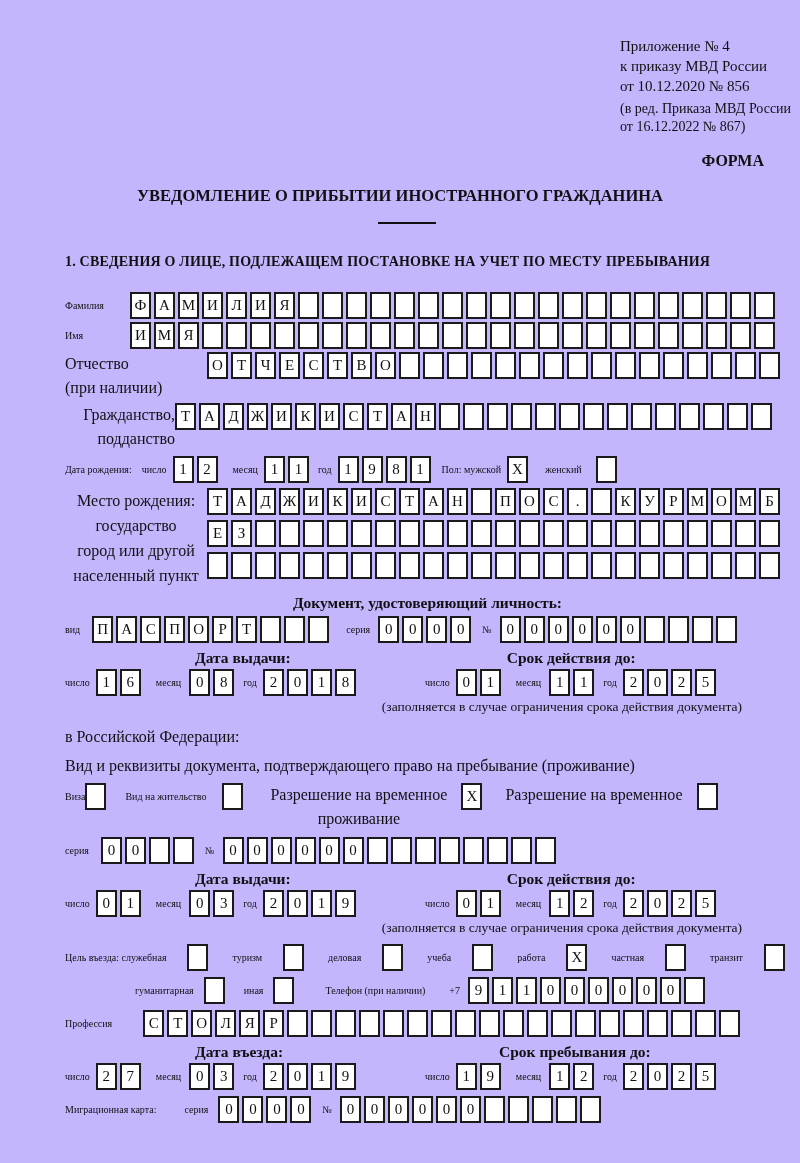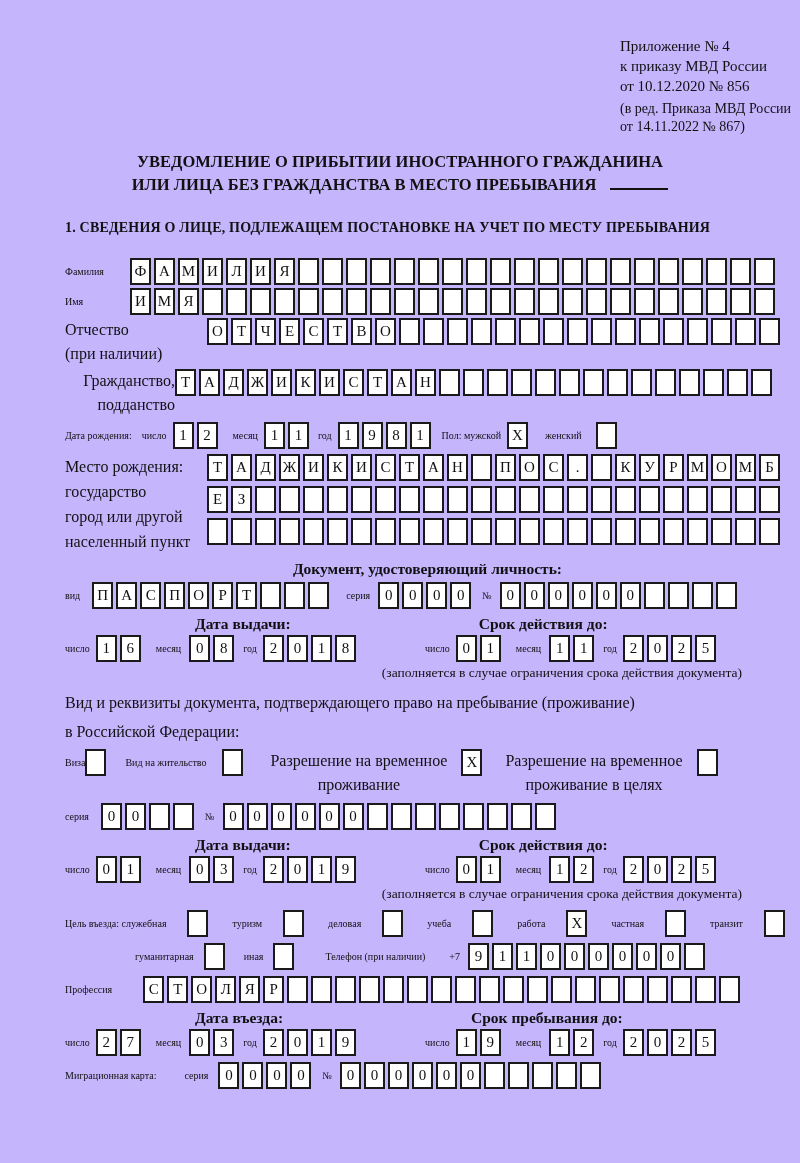--- a/index.html
+++ b/index.html
@@ -55,21 +55,21 @@
     font-size:15px; background:#fff;
   }
   .vgap { height:5px; }
 
   .ml6{margin-left:6px;} .ml8{margin-left:8px;} .ml10{margin-left:10px;}
   .ml12{margin-left:12px;} .ml14{margin-left:14px;} .ml16{margin-left:16px;}
   .ml20{margin-left:20px;} .ml24{margin-left:24px;} .ml28{margin-left:28px;} .ml70{margin-left:70px;}
 
   .docheading { text-align:center; font-weight:bold; margin:6px 0 4px 0; font-size:15.5px; }
 
-  .dheads { display:flex; font-weight:bold; font-size:15.5px; margin-top:6px; margin-bottom:2px; }
+  .dheads { display:flex; font-weight:bold; font-size:15.5px; margin-top:6px; margin-bottom:2px;gap:28px; }
   .dheads .h1 { margin-left:130px; }
   .dheads .h2 { margin-left:188px; }
   .dg { display:flex; align-items:center; }
   .dg-left { width:360px; flex:none; }
   .note { text-align:right; padding-right:48px; font-size:13.5px; margin:2px 0 8px 0; }
 
   .para { font-size:16px; line-height:27px; margin-bottom:2px; }
 
   .ckblock { display:flex; flex-direction:column; text-align:center; font-size:16px; line-height:24px; }
   .ckrow { display:flex; align-items:flex-start; margin:4px 0 6px 0; }
@@ -81,29 +81,30 @@
 <body>
 
 <div class="page">
 
   <div class="appendix">
     <div>Приложение № 4</div>
     <div>к приказу МВД России</div>
     <div>от 10.12.2020 № 856</div>
     <div class="amend">
       <div>(в ред. Приказа МВД России</div>
-      <div>от 14.11.2022 № 867)</div>
+      <div>от 16.12.2022 № 867)</div>
     </div>
   </div>
 
+  <div class="forma">ФОРМА</div>
 
   <div class="title">
     <div>УВЕДОМЛЕНИЕ О ПРИБЫТИИ ИНОСТРАННОГО ГРАЖДАНИНА</div>
     <div>
-      <span>ИЛИ ЛИЦА БЕЗ ГРАЖДАНСТВА В МЕСТО ПРЕБЫВАНИЯ</span><span class="tunder"></span>
+      <span class="tunder"></span>
     </div>
   </div>
 
   <div class="sec1">1. СВЕДЕНИЯ О ЛИЦЕ, ПОДЛЕЖАЩЕМ ПОСТАНОВКЕ НА УЧЕТ ПО МЕСТУ ПРЕБЫВАНИЯ</div>
 
   <div class="content">
 
     <div class="row">
       <span class="lbl w65">Фамилия</span>
       <span class="cells">
@@ -259,21 +260,21 @@
       <span class="lbl ml8">Пол: мужской</span>
       <span class="cells ml6">
           <span class="cell">X</span>
         </span>
       <span class="lbl ml14">женский</span>
       <span class="cells ml14">
           <span class="cell"></span>
         </span>
     </div>
 
-    <div class="row" style="margin-top:5px;">
+    <div class="row" style="margin-top:5px;text-align:center;">
       <span class="lbl2 w142" style="line-height:25px;">
         <span>Место рождения:</span>
         <span>государство</span>
         <span>город или другой</span>
         <span>населенный пункт</span>
       </span>
       <span style="display:flex; flex-direction:column;">
         <span class="cells">
             <span class="cell">Т</span>
             <span class="cell">А</span>
@@ -436,42 +437,41 @@
             <span class="cell">2</span>
             <span class="cell">0</span>
             <span class="cell">2</span>
             <span class="cell">5</span>
           </span>
       </div>
     </div>
 
     <div class="note">(заполняется в случае ограничения срока действия документа)</div>
 
+    <div class="para">в Российской Федерации:</div>
     <div class="para">Вид и реквизиты документа, подтверждающего право на пребывание (проживание)</div>
-    <div class="para">в Российской Федерации:</div>
 
     <div class="ckrow">
       <span class="lbl">Виза</span>
       <span class="cells">
           <span class="cell"></span>
         </span>
       <span class="lbl ml16">Вид на жительство</span>
       <span class="cells ml16">
           <span class="cell"></span>
         </span>
       <span class="ckblock ml24">
         <span>Разрешение на временное</span>
         <span>проживание</span>
       </span>
       <span class="cells ml14">
           <span class="cell">X</span>
         </span>
       <span class="ckblock ml20">
         <span>Разрешение на временное</span>
-        <span>проживание в целях</span>
       </span>
       <span class="cells ml14">
           <span class="cell"></span>
         </span>
     </div>
 
     <div class="row rowc" style="margin-top:4px;">
       <span class="lbl">серия</span>
       <span class="cells ml12">
           <span class="cell">0</span>

